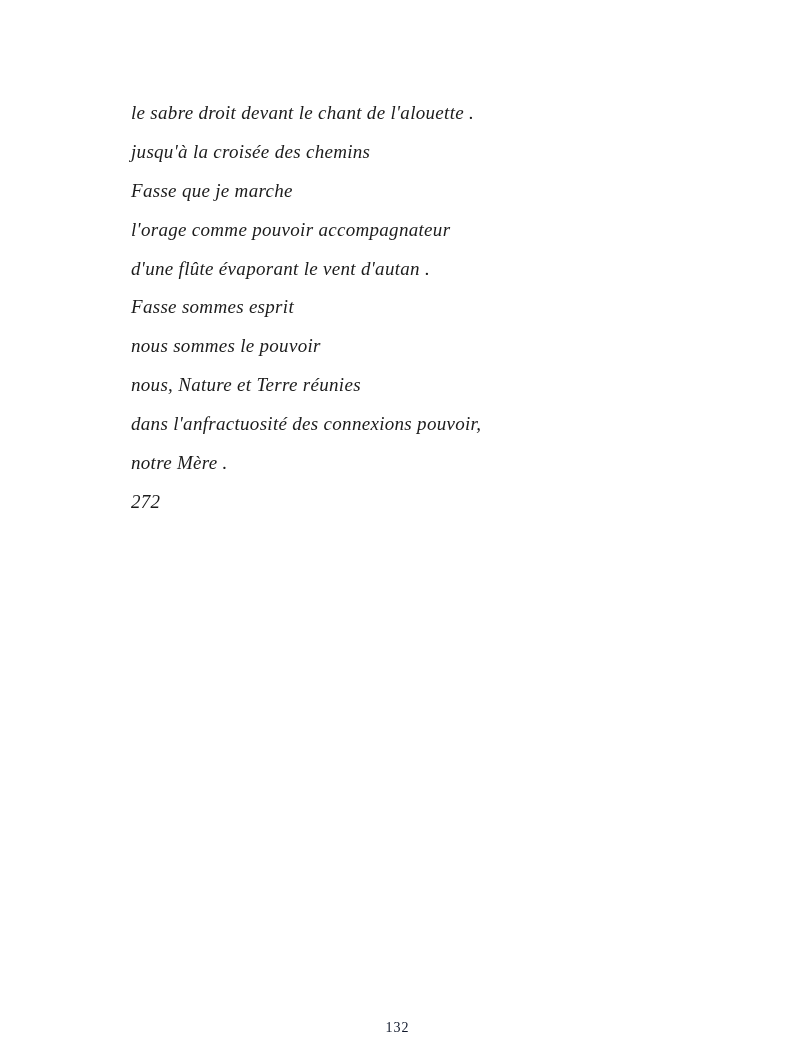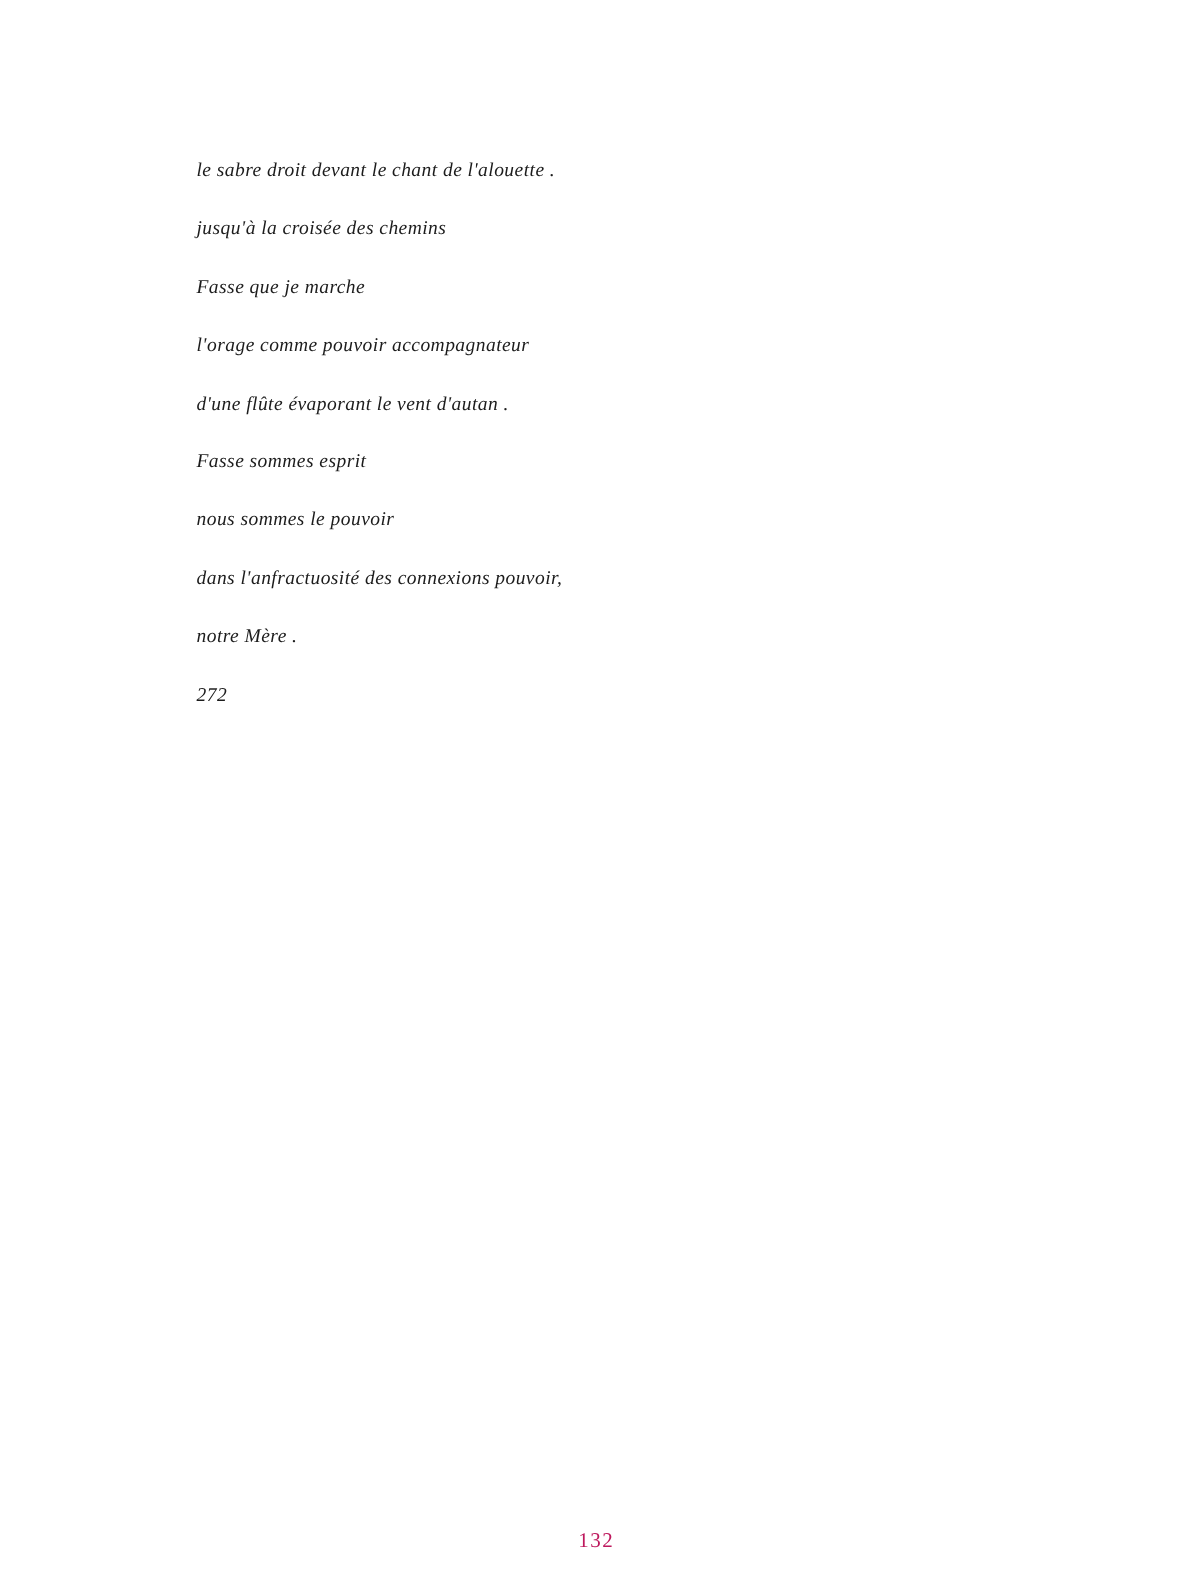--- a/index.html
+++ b/index.html
@@ -20,52 +20,53 @@
     left: 131px;
     top: 94px;
     width: 560px;
   }
   .poem p {
     margin: 0;
     padding: 0;
     height: 38.9px;
     line-height: 38.9px;
     font-style: italic;
-    font-size: 13px;
+    font-size: 19px;
     letter-spacing: 0.3px;
     color: #1c1c1c;
     white-space: nowrap;
   }
   .footer {
     position: absolute;
     left: 0;
     top: 1018px;
     width: 100%;
     text-align: center;
   }
   .footer .pagenum {
     font-family: "Liberation Serif", serif;
     font-style: normal;
     font-size: 14px;
-    color: #be185d;
+    color: #0f172a;
     letter-spacing: 1px;
   }
 </style>
 </head>
 <body>
 
 <div class="page">
   <div class="poem">
     <p>le sabre droit devant le chant de l'alouette .</p>
     <p>jusqu'à la croisée des chemins</p>
     <p>Fasse que je marche</p>
     <p>l'orage comme pouvoir accompagnateur</p>
     <p>d'une flûte évaporant le vent d'autan .</p>
     <p>Fasse sommes esprit</p>
     <p>nous sommes le pouvoir</p>
+    <p>nous, Nature et Terre réunies</p>
     <p>dans l'anfractuosité des connexions pouvoir,</p>
     <p>notre Mère .</p>
     <p>272</p>
   </div>
   <div class="footer">
     <span class="pagenum">132</span>
   </div>
 </div>
 
 </body></html>

